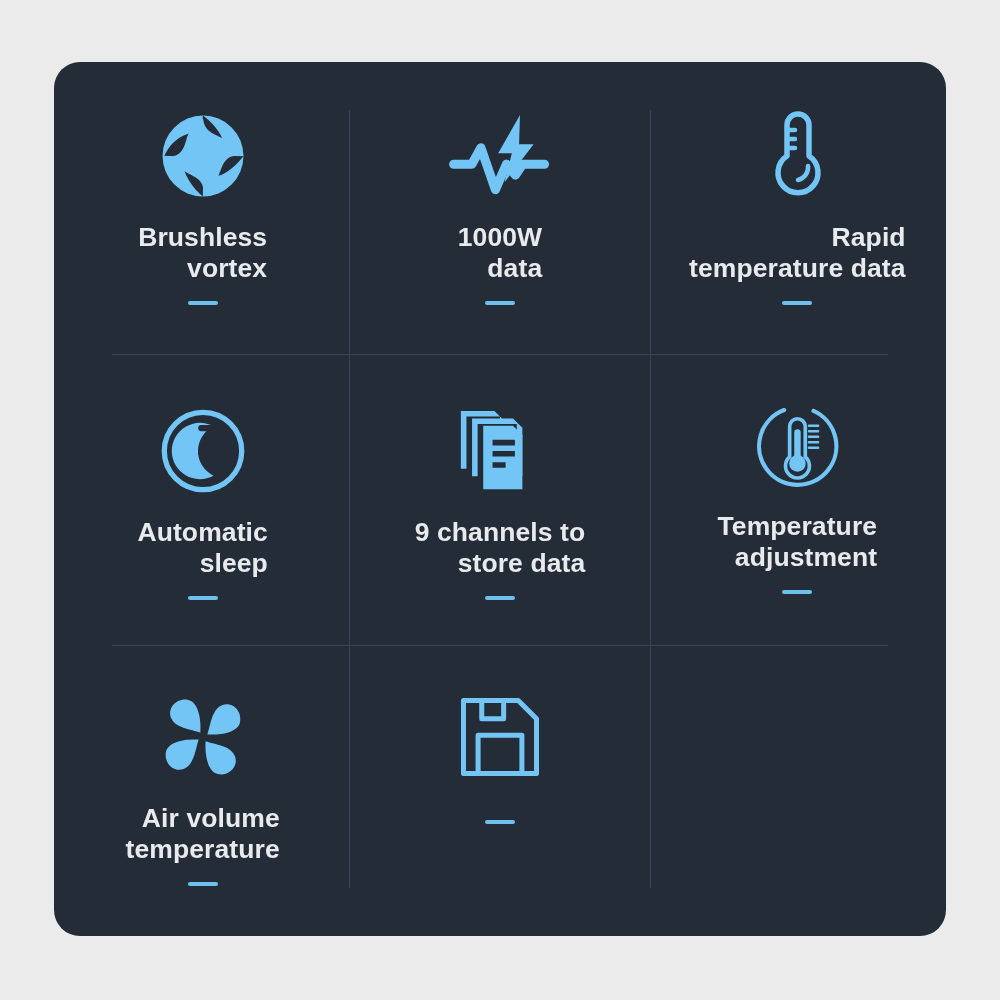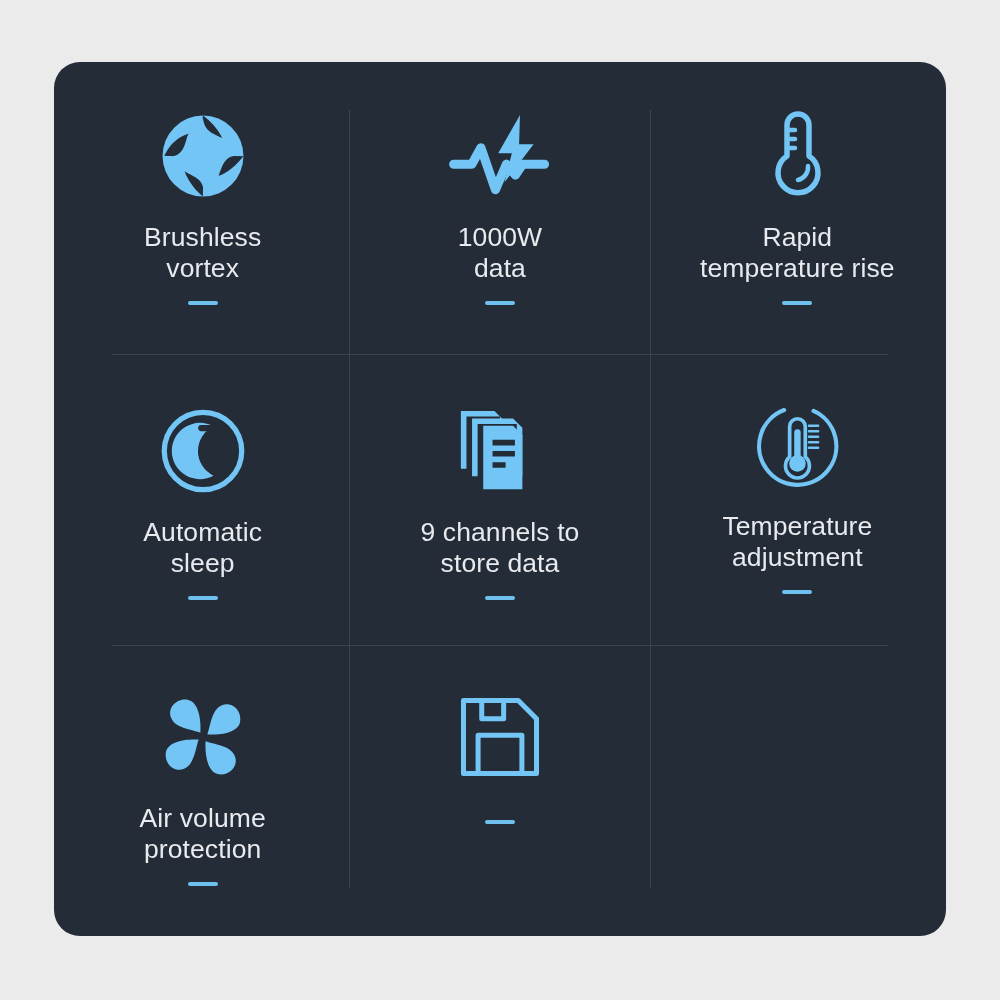--- a/index.html
+++ b/index.html
@@ -59,22 +59,22 @@
     align-items: center;
     justify-content: center;
     margin-bottom: 18px;
   }
   .cell-icon svg { display: block; overflow: visible; }
 
   .cell-label {
     font-size: 26.5px;
     line-height: 31px;
     color: #e8eaee;
-    text-align: center;
-    font-weight: 400;
+    text-align: right;
+    font-weight: 700;
     letter-spacing: 0.1px;
     max-width: 280px;
     white-space: pre-line;
   }
 
   .cell-accent {
     margin-top: 17px;
     width: 30px;
     height: 4px;
     border-radius: 2px;
@@ -134,21 +134,21 @@
 
     <div class="feature-cell row-1">
       <div class="cell-icon">
         <svg width="72" height="96" viewBox="0 0 70 96" fill="none">
           <path d="M25 48 L25 17 A11 11 0 0 1 47 17 L47 48 A20 20 0 1 1 25 48 Z" stroke="#72c5f4" stroke-width="5.5" fill="none" stroke-linejoin="round"></path>
           <path d="M25 22 L33 22 M25 31 L33 31 M25 40 L33 40" stroke="#72c5f4" stroke-width="4.5" stroke-linecap="round"></path>
           <path d="M46 58 A13 13 0 0 1 36 72" stroke="#72c5f4" stroke-width="4.5" fill="none" stroke-linecap="round"></path>
         </svg>
       </div>
       <div class="cell-label">Rapid
-temperature rise</div>
+temperature data</div>
       <div class="cell-accent"></div>
     </div>
 
     <div class="feature-cell row-2">
       <div class="cell-icon">
         <svg width="88" height="88" viewBox="0 0 100 100" fill="none">
           <circle cx="50" cy="50" r="44" stroke="#72c5f4" stroke-width="6" fill="none"></circle>
           <path d="M62 22 A32 32 0 1 0 62 78 A31 31 0 0 1 62 22 Z" fill="#72c5f4"></path>
           <path d="M48 24 L74 24 L48 52 L74 52" stroke="#242c38" stroke-width="7" fill="none" stroke-linecap="round" stroke-linejoin="round"></path>
         </svg>
@@ -196,21 +196,21 @@
           <g fill="#72c5f4">
             <path d="M47 45 C 36 41 18 40 13 28 C 8 16 20 4 33 7 C 45 10 48 30 47 45 Z"></path>
             <path d="M55 47 C 59 36 60 18 72 13 C 84 8 96 20 93 33 C 90 45 70 48 55 47 Z"></path>
             <path d="M53 55 C 64 59 82 60 87 72 C 92 84 80 96 67 93 C 55 90 52 70 53 55 Z"></path>
             <path d="M45 53 C 41 64 40 82 28 87 C 16 92 4 80 7 67 C 10 55 30 52 45 53 Z"></path>
           </g>
           <circle cx="50" cy="50" r="5.5" fill="#242c38"></circle>
         </svg>
       </div>
       <div class="cell-label">Air volume
-protection</div>
+temperature</div>
       <div class="cell-accent"></div>
     </div>
 
     <div class="feature-cell row-3">
       <div class="cell-icon">
         <svg width="84" height="84" viewBox="0 0 92 92" fill="none">
           <path d="M6 6 L66 6 L86 26 L86 86 L6 86 Z" stroke="#72c5f4" stroke-width="5.5" fill="none" stroke-linejoin="round"></path>
           <path d="M26 6 L26 26 L50 26 L50 10" stroke="#72c5f4" stroke-width="5.5" fill="none" stroke-linejoin="round" stroke-linecap="round"></path>
           <path d="M22 86 L22 44 L70 44 L70 86" stroke="#72c5f4" stroke-width="5.5" fill="none" stroke-linejoin="round"></path>
         </svg>

